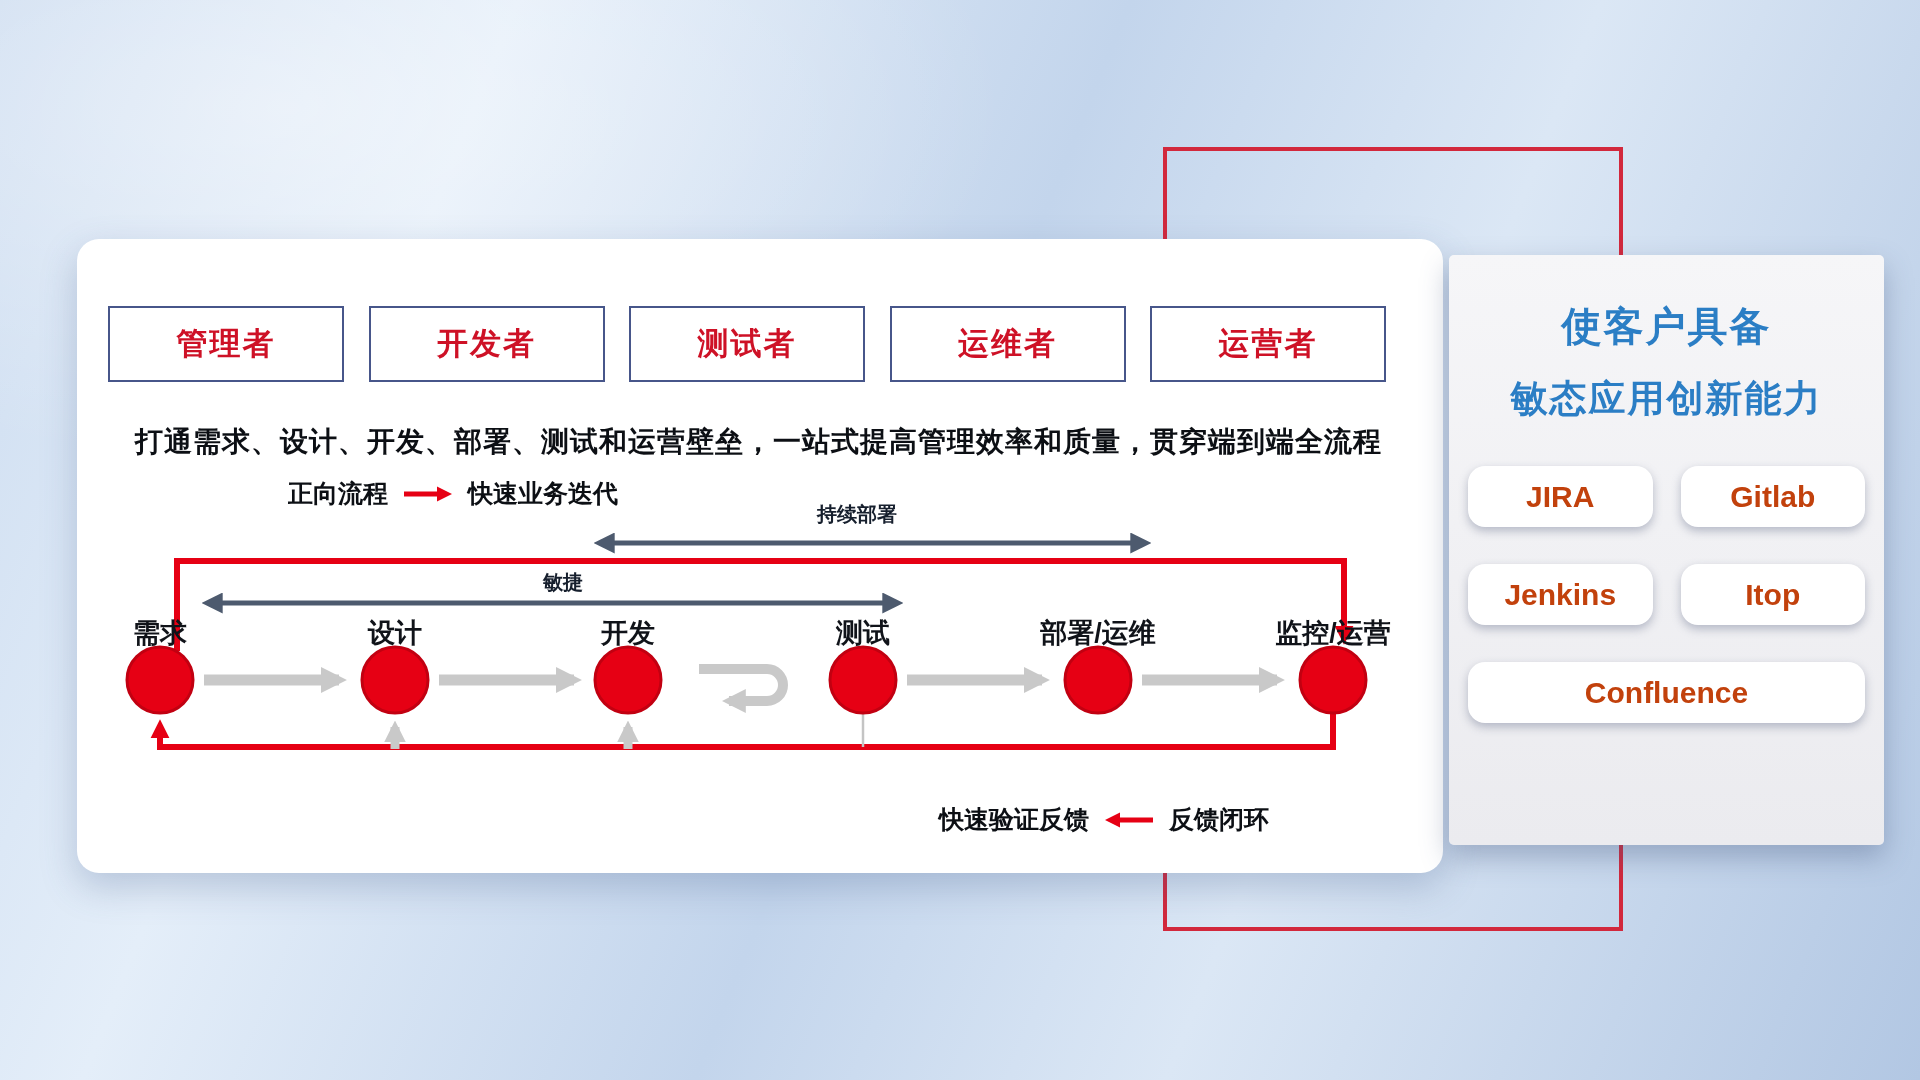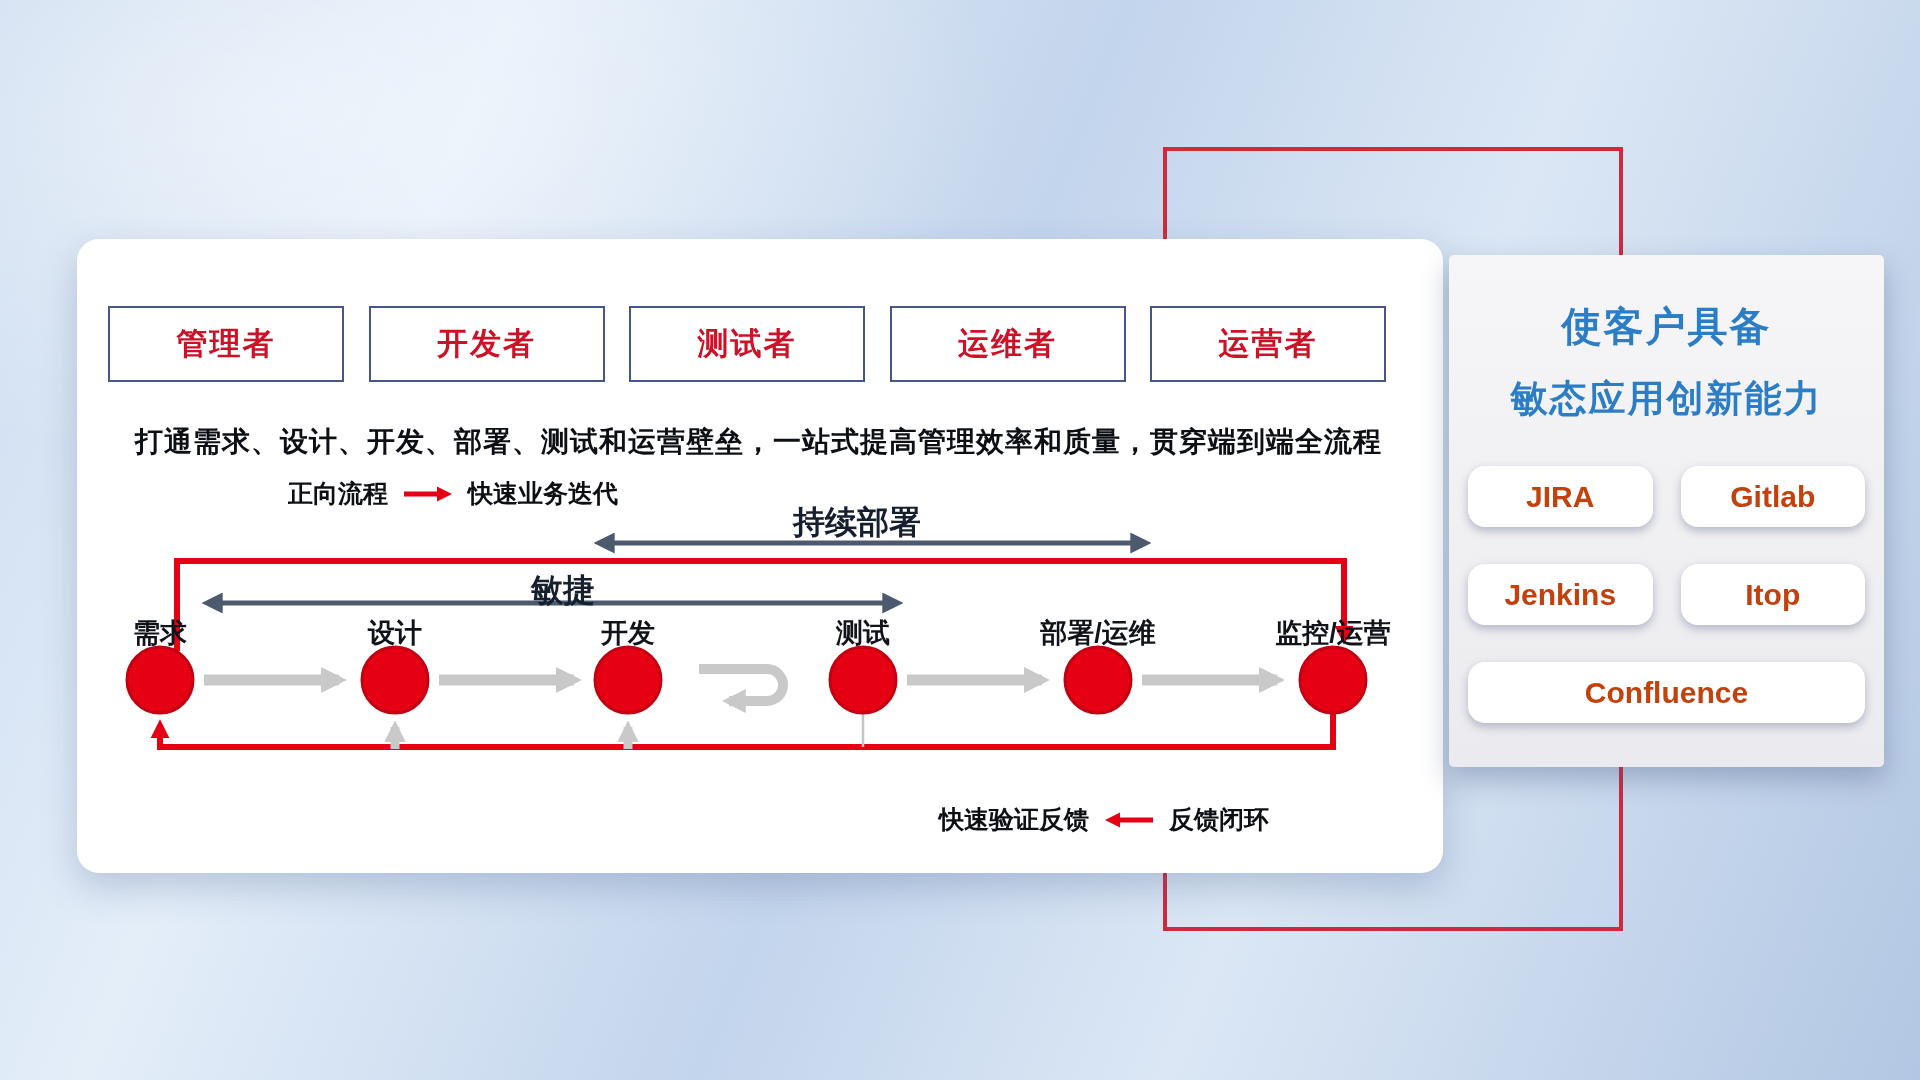--- a/index.html
+++ b/index.html
@@ -47,28 +47,28 @@
   .legend.feedback { left:862px; top:564px; }
 
   .diagram-svg { position:absolute; left:0; top:0; width:1366px; height:634px; pointer-events:none; }
 
   .stage-label {
     position:absolute; top:376px; width:180px; text-align:center;
     font-size:27px; font-weight:600; color:#101319;
   }
   .dark-label {
     position:absolute; text-align:center;
-    font-size:32px; font-weight:700; color:#161f2d;
+    font-size:20px; font-weight:700; color:#161f2d;
   }
   .dark-label.agile { left:426px; top:330px; width:120px; }
   .dark-label.cdeploy { left:700px; top:262px; width:160px; }
 
   
   .gray-panel {
-    position:absolute; left:1449px; top:255px; width:435px; height:512px;
+    position:absolute; left:1449px; top:255px; width:435px; height:590px;
     background:linear-gradient(180deg,#f6f6f8 0%,#ebebef 100%);
     border-radius:5px;
     box-shadow:0 12px 28px rgba(70,90,130,.38);
   }
   .cap-title {
     text-align:center; font-weight:700; color:#2b7ec5; letter-spacing:2px;
   }
   .cap-title.l1 { margin-top:44px; font-size:40px; }
   .cap-title.l2 { margin-top:20px; font-size:37px; }
   .tools {

